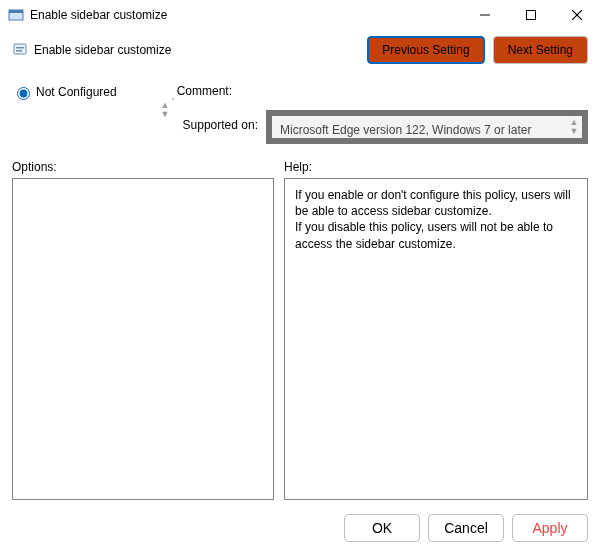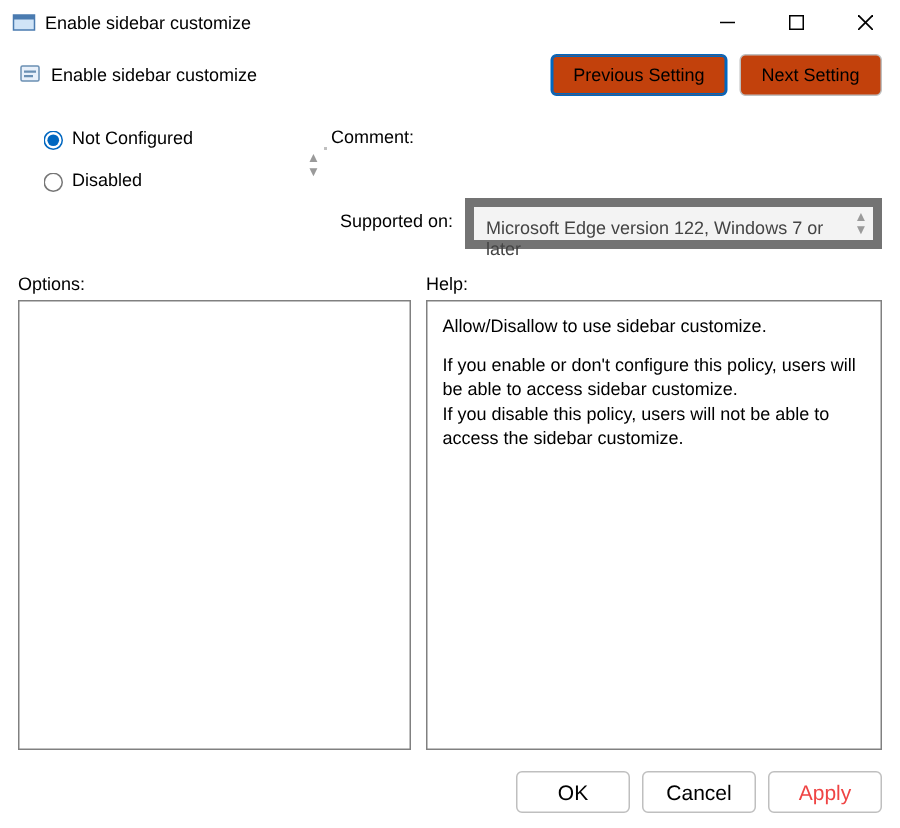--- a/index.html
+++ b/index.html
@@ -60,22 +60,21 @@
     border: 1px solid #0067c0;
     box-shadow: inset 0 0 0 1px #0067c0;
   }
   
   .config {
     display: grid;
     grid-template-columns: 160px 1fr;
     grid-template-rows: auto auto;
     column-gap: 0;
     row-gap: 10px;
-    padding: 4px 12px 10px 24px;
-    gap: 32px;
+    padding: 4px 12px 10px 12px;
   }
   .state-col {
     grid-column: 1; grid-row: 1 / span 2;
     padding-top: 6px;
   }
   .radio-row {
     display: flex; align-items: center;
     margin-bottom: 12px;
     font-size: 12px;
   }
@@ -195,24 +194,20 @@
   <button class="nav-btn active">Previous Setting</button>
   <button class="nav-btn">Next Setting</button>
 </div>
 
 <div class="config">
   <div class="state-col">
     <label class="radio-row">
       <input type="radio" name="state" checked="" style="">
       <span>Not Configured</span>
     </label>
-    <label class="radio-row">
-      <input type="radio" name="state" style="">
-      <span>Disabled</span>
-    </label>
   </div>
 
   <div class="comment-row">
     <div class="field-label">Comment:</div>
     <div class="comment-box">
       <div class="scroll-arrows">
         <span>▲</span>
         <span>▼</span>
       </div>
     </div>
@@ -231,21 +226,20 @@
 </div>
 
 <div class="panes-labels">
   <div class="left">Options:</div>
   <div>Help:</div>
 </div>
 
 <div class="panes">
   <div class="pane options"></div>
   <div class="pane help">
-    <p>Allow/Disallow to use sidebar customize.</p>
     <p style="margin-bottom:0">If you enable or don't configure this policy, users will be able to access sidebar customize.</p>
     <p>If you disable this policy, users will not be able to access the sidebar customize.</p>
   </div>
 </div>
 
 <div class="footer">
   <button>OK</button>
   <button>Cancel</button>
   <button class="disabled">Apply</button>
 </div>

